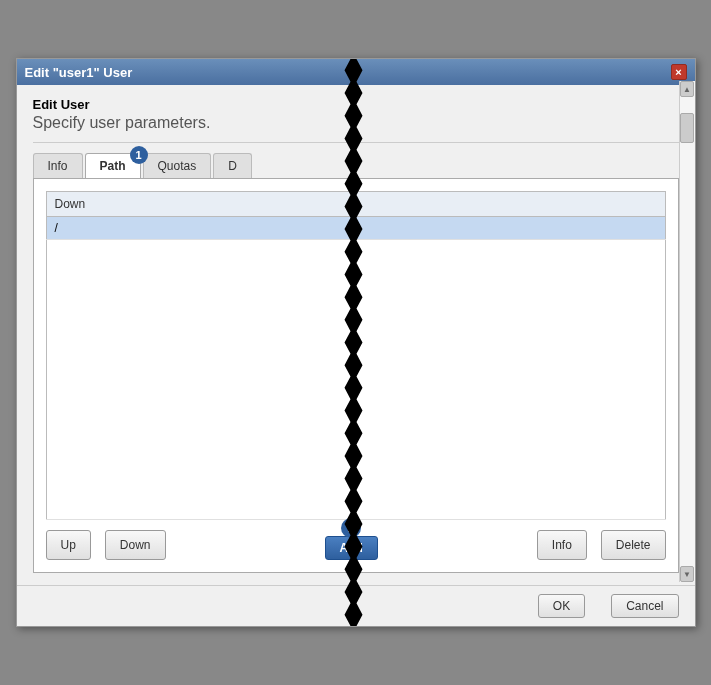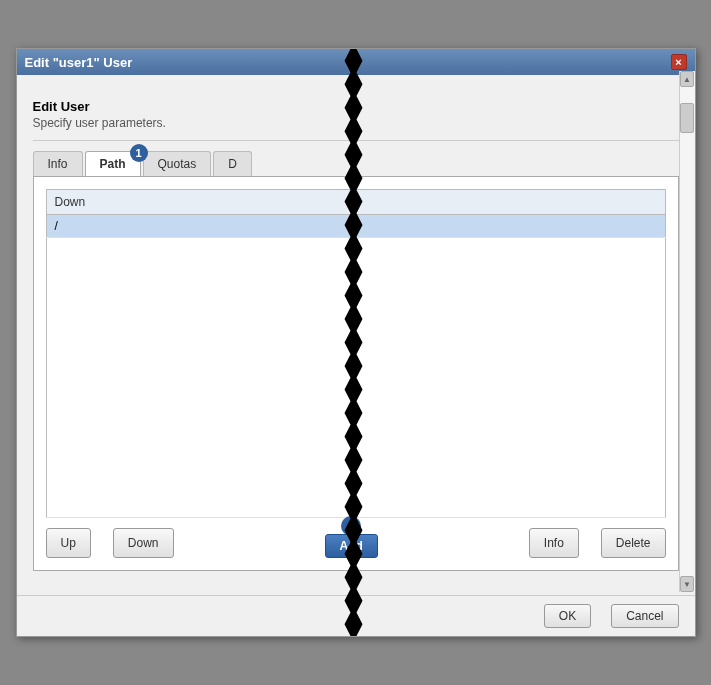--- a/index.html
+++ b/index.html
@@ -47,34 +47,34 @@
       font-size: 11px;
       cursor: pointer;
       display: flex;
       align-items: center;
       justify-content: center;
       font-weight: bold;
       line-height: 1;
     }
 
     .dialog-body {
-      padding: 24px 16px;
+      padding: 12px 16px;
       flex: 1;
       overflow-y: auto;
       background: #f0f0f0;
     }
 
     .section-title {
       font-weight: bold;
       font-size: 13px;
       margin-bottom: 2px;
     }
 
     .section-subtitle {
-      font-size: 12px;
+      font-size: 16px;
       color: #555;
       margin-bottom: 10px;
     }
 
     .separator {
       border: none;
       border-top: 1px solid #ccc;
       margin-bottom: 10px;
     }
 
@@ -153,21 +153,21 @@
       border-bottom: 1px solid #e0e0e0;
     }
 
     .path-table tr.selected td {
       background: #c5d9f1;
     }
 
     
     .action-buttons {
       display: flex;
-      gap: 22px;
+      gap: 14px;
       margin-top: 10px;
       justify-content: flex-end;
     }
 
     .btn {
       padding: 4px 14px;
       font-size: 12px;
       border: 1px solid #999;
       background: linear-gradient(to bottom, #f8f8f8, #e0e0e0);
       cursor: pointer;
@@ -180,21 +180,21 @@
       color: white;
       border-color: #1e4f8e;
       font-weight: bold;
     }
 
     
     .dialog-footer {
       display: flex;
       justify-content: flex-end;
       padding: 8px 16px;
-      gap: 20px;
+      gap: 26px;
       border-top: 1px solid #ccc;
       background: #f0f0f0;
     }
 
     
     .scroll-area {
       position: absolute;
       right: 0;
       top: 22px;
       bottom: 44px;

